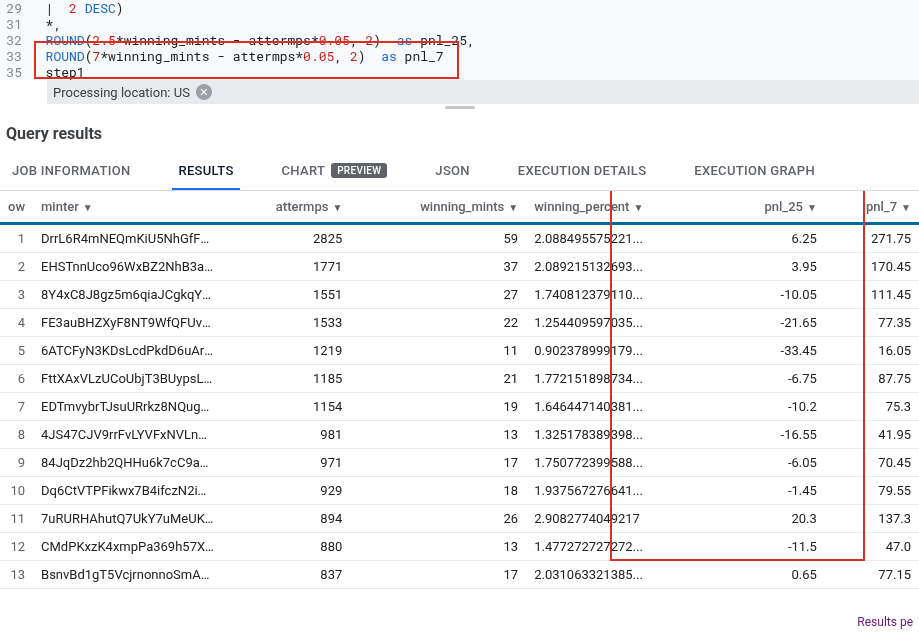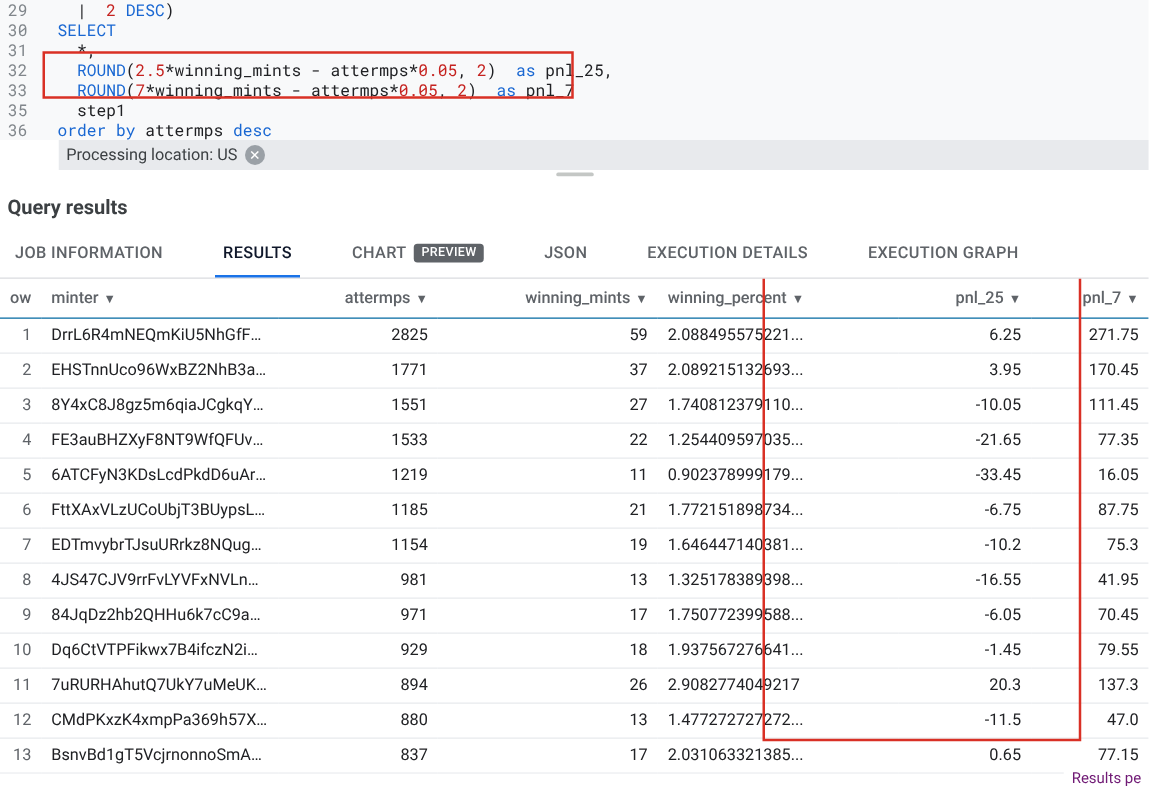--- a/index.html
+++ b/index.html
@@ -28,21 +28,20 @@
     .line-number {
       width: 30px;
       text-align: right;
       color: #80868b;
       padding-right: 8px;
       flex-shrink: 0;
     }
     .code-content {
       white-space: pre;
       flex: 1;
-      margin-left: 16px;
     }
     .kw { color: #1967d2; }
     .num { color: #c5221f; }
     .punct { color: #202124; }
     .red-box {
       border: 2px solid #d93025;
       position: absolute;
       pointer-events: none;
     }
     .red-box-code {
@@ -115,21 +114,21 @@
     table {
       border-collapse: collapse;
       width: 100%;
       font-size: 13px;
     }
     th {
       text-align: left;
       padding: 8px 8px;
       color: #5f6368;
       font-weight: 500;
-      border-bottom: 1px solid #0369a1;
+      border-bottom: 3px solid #0369a1;
       white-space: nowrap;
       position: relative;
     }
     th.num-col { text-align: right; }
     th .sort-arrow {
       display: inline-block;
       margin-left: 4px;
       font-size: 10px;
       color: #5f6368;
     }
@@ -179,42 +178,34 @@
 </head>
 <body>
 
 <div class="code-editor" id="code-editor">
   <div class="red-box red-box-code"></div>
 <div class="code-line">
       <span class="line-number">29</span>
       <span class="code-content">  |  <span class="num">2</span> <span class="kw">DESC</span><span class="punct">)</span></span>
     </div>
     <div class="code-line">
-      <span class="line-number">30</span>
-      <span class="code-content"><span class="kw">SELECT</span></span>
-    </div>
-    <div class="code-line">
       <span class="line-number">31</span>
       <span class="code-content">  *<span class="punct">,</span></span>
     </div>
     <div class="code-line">
       <span class="line-number">32</span>
       <span class="code-content">  <span class="kw">ROUND</span><span class="punct">(</span><span class="num">2.5</span>*winning_mints - attermps*<span class="num">0.05</span><span class="punct">,</span> <span class="num">2</span><span class="punct">)</span>  <span class="kw">as</span> pnl_25<span class="punct">,</span></span>
     </div>
     <div class="code-line">
       <span class="line-number">33</span>
       <span class="code-content">  <span class="kw">ROUND</span><span class="punct">(</span><span class="num">7</span>*winning_mints - attermps*<span class="num">0.05</span><span class="punct">,</span> <span class="num">2</span><span class="punct">)</span>  <span class="kw">as</span> pnl_7</span>
     </div>
     <div class="code-line">
       <span class="line-number">35</span>
       <span class="code-content">  step1</span>
-    </div>
-    <div class="code-line">
-      <span class="line-number">36</span>
-      <span class="code-content"><span class="kw">order by</span> attermps <span class="kw">desc</span></span>
     </div>
   </div>
 
 <div class="processing-bar">
   <span>Processing location: US</span>
   <span class="close-chip">✕</span>
 </div>
 
 <div class="drag-handle"></div>
 

